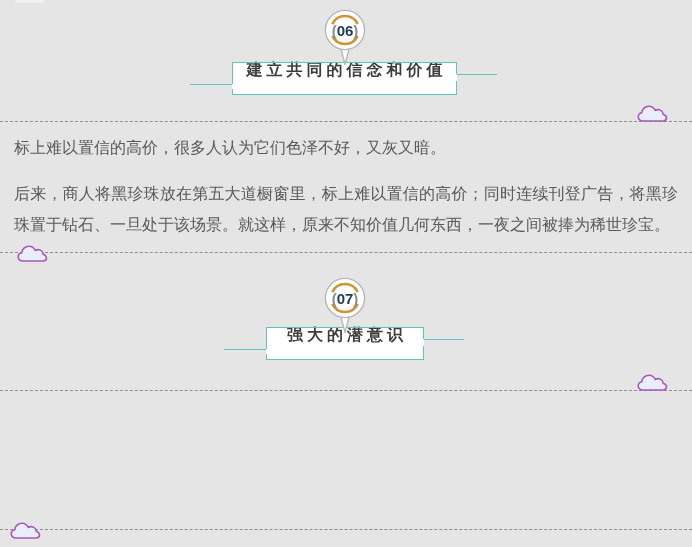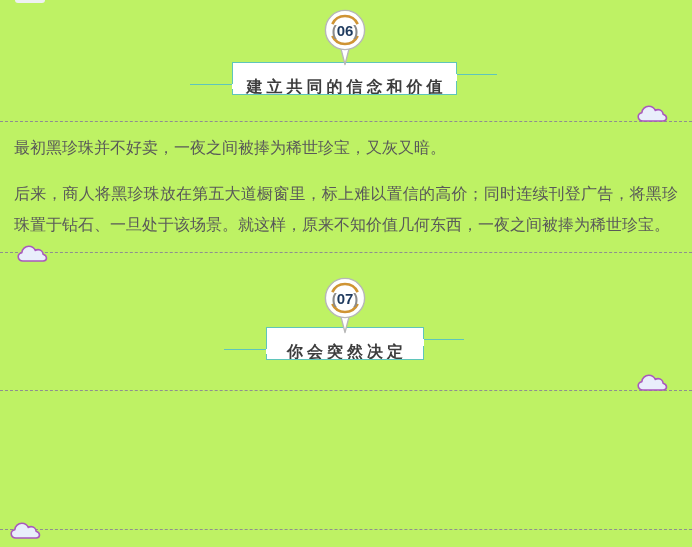--- a/index.html
+++ b/index.html
@@ -1,19 +1,19 @@
 <!DOCTYPE html>
 <html><head>
 <meta charset="utf-8">
 <style>
   html,body{margin:0;padding:0;background:#ffffff;}
   #page{
     position:relative;
     width:692px;height:547px;
-    background:#bef264;
+    background:#e5e5e5;
     overflow:hidden;
     font-family:"Liberation Sans",sans-serif;
   }
   
   .top-strip{
     position:absolute;left:15px;top:0;width:30px;height:3px;
     background:#eef1f2;border-radius:0 0 3px 3px;
   }
   
   .marker{position:absolute;left:323px;z-index:3;}
@@ -21,21 +21,21 @@
   .marker-07{top:277px;}
   .marker .tail{fill:#ffffff;stroke:#b7b7b7;stroke-width:1.3;stroke-linejoin:round;}
   .marker .outer{fill:#ffffff;stroke:#b7b7b7;stroke-width:1.4;}
   .marker .arc{fill:none;stroke:#cf9434;stroke-width:2.6;}
   .marker text{font-family:"Liberation Sans",sans-serif;font-size:15px;font-weight:700;}
   .marker .paren{fill:#8c8c8c;}
   .marker .num{fill:#1e3a5e;}
   
   .titlebox{
     position:absolute;height:33px;box-sizing:border-box;
-    display:flex;align-items:flex-end;justify-content:center;
+    display:flex;align-items:flex-start;justify-content:center;
     z-index:2;background:#ffffff;
   }
   .tb06{left:232px;top:62px;width:225px;}
   .tb07{left:266px;top:327px;width:158px;}
   .titlebox .e{position:absolute;background:#5fc5bb;}
   .titlebox .et{left:0;right:0;top:0;height:1px;}
   .titlebox .eb{left:0;right:0;bottom:0;height:1px;}
   .titlebox .el1{left:0;top:0;width:1px;height:22px;}
   .titlebox .el2{left:0;top:27px;bottom:0;width:1px;}
   .titlebox .er1{right:0;top:0;width:1px;height:12px;}
@@ -95,21 +95,21 @@
     <span class="e xr"></span>
     <h2 class="title">建立共同的信念和价值</h2>
   </div>
 
   <div class="divider d1">
     <svg class="cloud" viewBox="0 0 31 19">
       <path d="M6 17 C3.2 17 1.2 15.2 1.2 12.8 C1.2 10.7 2.7 9.1 4.8 8.7 C5.1 5 8.2 2.2 11.8 2.2 C14.7 2.2 17.2 3.9 18.3 6.4 C19.1 5.9 20.1 5.6 21.1 5.6 C23.8 5.6 26 7.7 26.1 10.3 C28 10.8 29.5 12.2 29.5 14.1 C29.5 15.8 28 17 26.2 17 Z"></path>
     </svg>
   </div>
 
-  <p class="para p1">最初黑珍珠并不好卖，一夜之间被捧为稀世珍宝，又灰又暗。</p>
+  <p class="para p1">标上难以置信的高价，很多人认为它们色泽不好，又灰又暗。</p>
   <p class="para p2">后来，商人将黑珍珠放在第五大道橱窗里，标上难以置信的高价；同时连续刊登广告，将黑珍珠置于钻石、一旦处于该场景。就这样，原来不知价值几何东西，一夜之间被捧为稀世珍宝。</p>
 
   <div class="divider d2">
     <svg class="cloud" viewBox="0 0 31 19">
       <path d="M6 17 C3.2 17 1.2 15.2 1.2 12.8 C1.2 10.7 2.7 9.1 4.8 8.7 C5.1 5 8.2 2.2 11.8 2.2 C14.7 2.2 17.2 3.9 18.3 6.4 C19.1 5.9 20.1 5.6 21.1 5.6 C23.8 5.6 26 7.7 26.1 10.3 C28 10.8 29.5 12.2 29.5 14.1 C29.5 15.8 28 17 26.2 17 Z"></path>
     </svg>
   </div>
 
   <svg class="marker marker-07" width="44" height="58" viewBox="0 0 44 58">
     <path class="tail" d="M16.5 34 L22 55.5 L27.5 34 Z"></path>
@@ -121,21 +121,21 @@
 
   <div class="titlebox tb07">
     <span class="e et"></span>
     <span class="e eb"></span>
     <span class="e el1"></span>
     <span class="e el2"></span>
     <span class="e er1"></span>
     <span class="e er2"></span>
     <span class="e xl"></span>
     <span class="e xr"></span>
-    <h2 class="title">你会突然决定</h2>
+    <h2 class="title">强大的潜意识</h2>
   </div>
 
   <div class="divider d3">
     <svg class="cloud" viewBox="0 0 31 19">
       <path d="M6 17 C3.2 17 1.2 15.2 1.2 12.8 C1.2 10.7 2.7 9.1 4.8 8.7 C5.1 5 8.2 2.2 11.8 2.2 C14.7 2.2 17.2 3.9 18.3 6.4 C19.1 5.9 20.1 5.6 21.1 5.6 C23.8 5.6 26 7.7 26.1 10.3 C28 10.8 29.5 12.2 29.5 14.1 C29.5 15.8 28 17 26.2 17 Z"></path>
     </svg>
   </div>
 
 
   <div class="divider d4">

